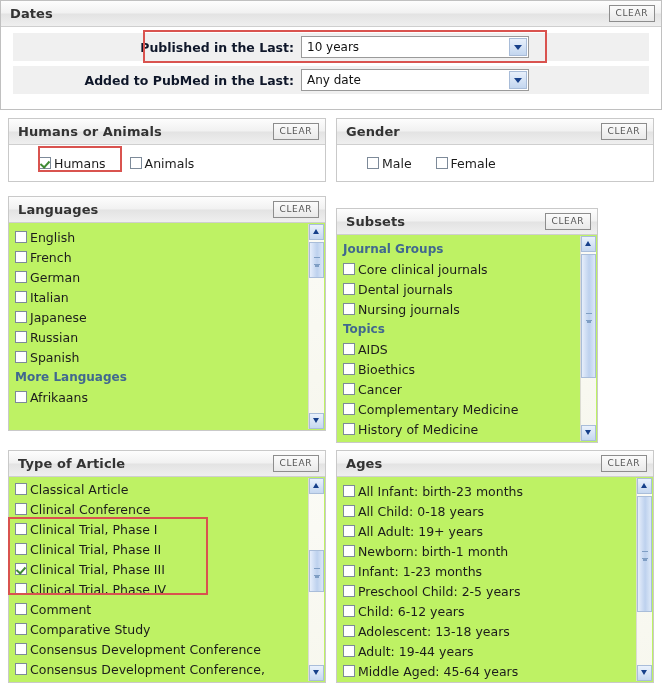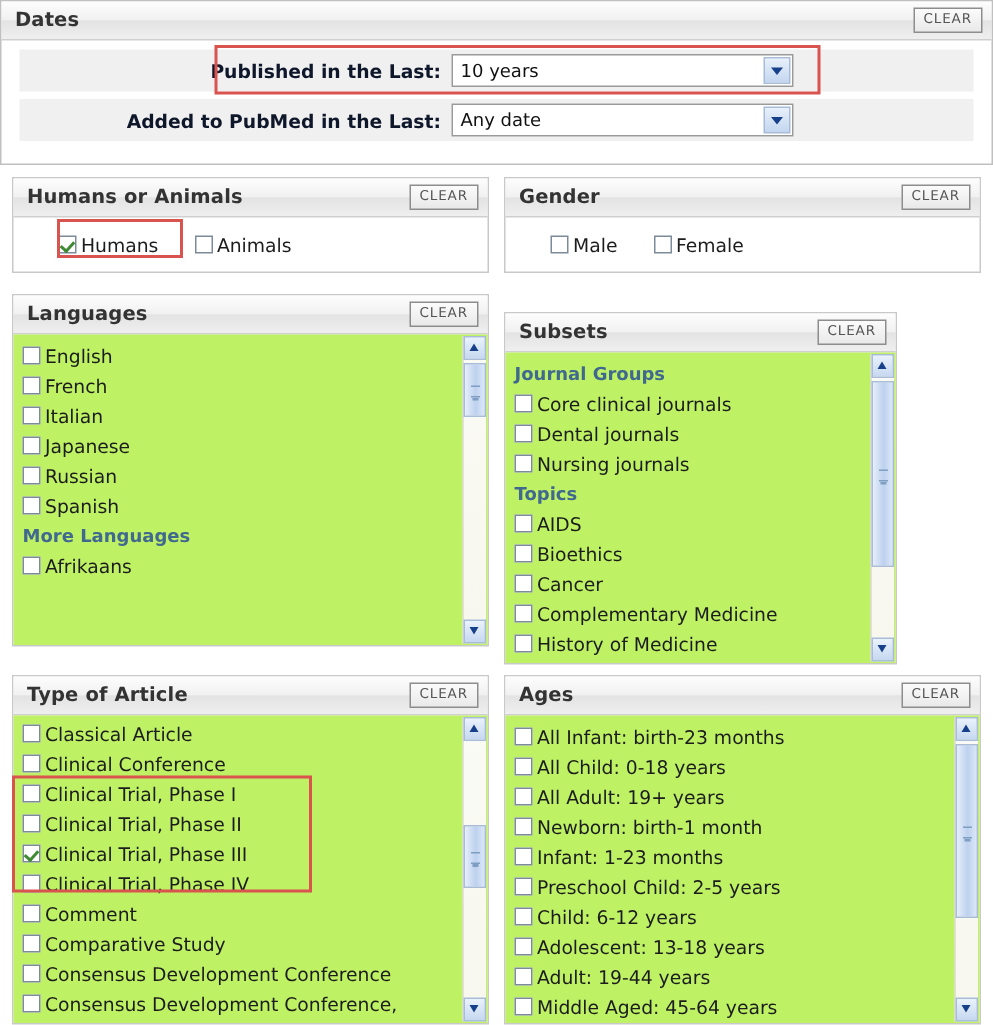--- a/index.html
+++ b/index.html
@@ -338,20 +338,24 @@
         <div class="list-row">
           <span class="cbox"></span>
           <span>English</span>
         </div>
         <div class="list-row">
           <span class="cbox"></span>
           <span>French</span>
         </div>
         <div class="list-row">
           <span class="cbox"></span>
+          <span>German</span>
+        </div>
+        <div class="list-row">
+          <span class="cbox"></span>
           <span>Italian</span>
         </div>
         <div class="list-row">
           <span class="cbox"></span>
           <span>Japanese</span>
         </div>
         <div class="list-row">
           <span class="cbox"></span>
           <span>Russian</span>
         </div>

